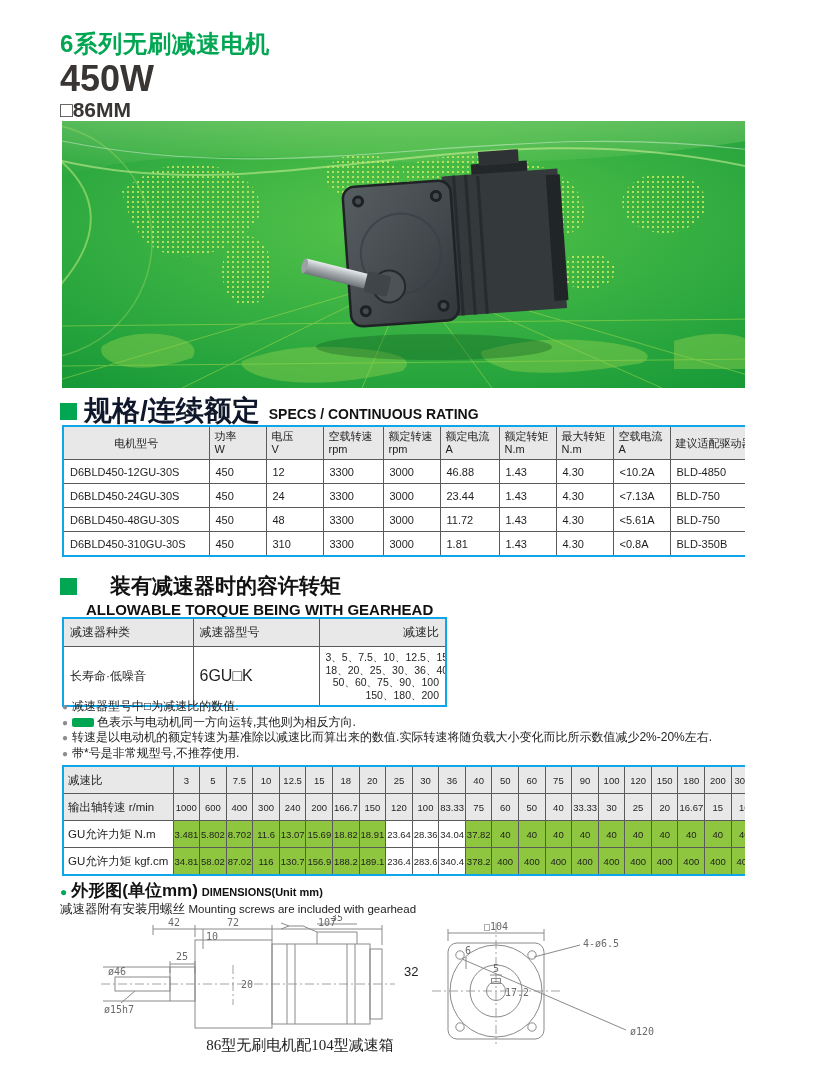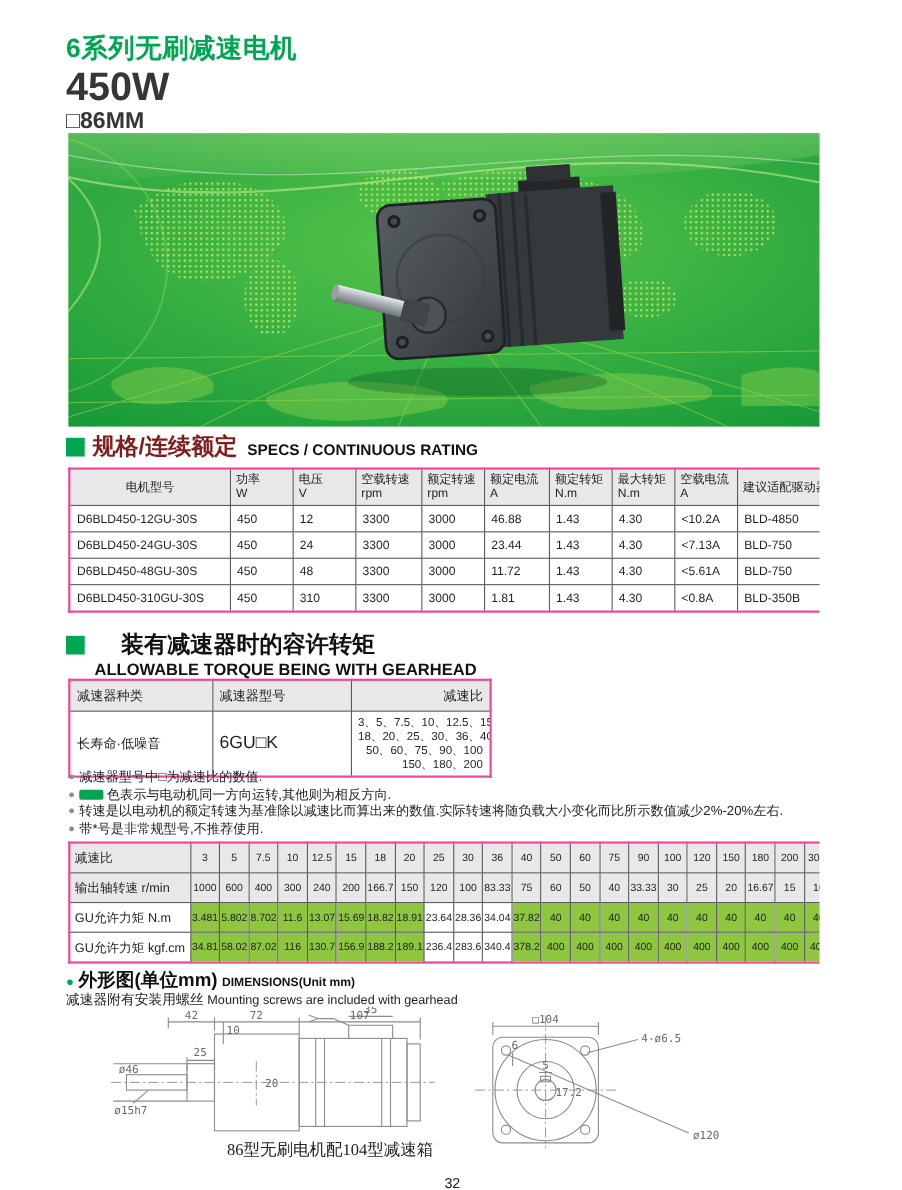--- a/index.html
+++ b/index.html
@@ -12,27 +12,27 @@
   .power{color:#383533;font-size:36px;font-weight:bold;line-height:1.05;}
   .frame{color:#383533;font-size:21px;font-weight:bold;}
 
   
   #banner{position:absolute;left:62px;top:121px;width:697px;height:267px;}
   #banner svg{display:block;width:100%;height:100%;}
 
   
   .sec-title{position:absolute;display:flex;align-items:center;gap:7px;}
   .gsq{width:17px;height:17px;background:#00a651;display:inline-block;flex:none;}
-  .t-cn{font-size:21px;font-weight:bold;color:#7f1d1d;}
+  .t-cn{font-size:28px;font-weight:bold;color:#0f172a;}
   .t-en{font-size:14px;font-weight:bold;color:#111;margin-left:2px;position:relative;top:3px;}
   .t-cn2{font-size:21px;font-weight:bold;color:#111;}
   .t-en2{position:absolute;left:86px;top:601px;font-size:15px;font-weight:bold;color:#111;}
 
   
-  table.tbl{border-collapse:collapse;table-layout:fixed;border:2px solid #ec4899;}
+  table.tbl{border-collapse:collapse;table-layout:fixed;border:2px solid #0ea5e9;}
   table.tbl th,table.tbl td{border:1px solid #5a5a5c;font-weight:normal;text-align:left;
      padding:1px 6px;overflow:hidden;white-space:nowrap;}
   
   #specs-table{position:absolute;left:62px;top:425px;width:697px;font-size:11px;}
   #specs-table th{background:#e8e8e8;height:30px;line-height:13px;vertical-align:middle;padding:1px 5px;}
   #specs-table th:first-child{text-align:center;}
   #specs-table td{height:21px;}
   
   #gear-table{position:absolute;left:62px;top:617px;width:383px;font-size:12px;}
   #gear-table th{background:#e8e8e8;height:25px;}
@@ -56,21 +56,21 @@
   #dim-title{position:absolute;left:60px;top:879px;display:flex;align-items:baseline;gap:4px;}
   #dim-title .dot{color:#00a651;font-size:12px;}
   #dim-title .cn{font-size:17px;font-weight:bold;color:#111;}
   #dim-title .en{font-size:11px;font-weight:bold;color:#111;}
   #dim-note{position:absolute;left:60px;top:901px;font-size:12.5px;color:#222;}
   #dim-note .en{font-size:11.5px;font-weight:normal;color:#222;}
   .drawing{position:absolute;}
   .drawing text{font-family:"DejaVu Sans Mono","Liberation Mono",monospace;fill:#6a6a6a;font-size:10px;}
   #caption{position:absolute;left:140px;top:1036px;width:320px;text-align:center;
      font-family:"Liberation Serif","DejaVu Serif",serif;font-size:15px;color:#222;}
-  #pagenum{position:absolute;left:404px;top:1068px;font-size:13px;color:#222;}
+  #pagenum{position:absolute;left:404px;top:964px;font-size:13px;color:#222;}
 </style>
 </head>
 <body>
 
 <div id="page">
 
   <div id="hdr">
     <div class="series">6系列无刷减速电机</div>
     <div class="power">450W</div>
     <div class="frame">□86MM</div>

